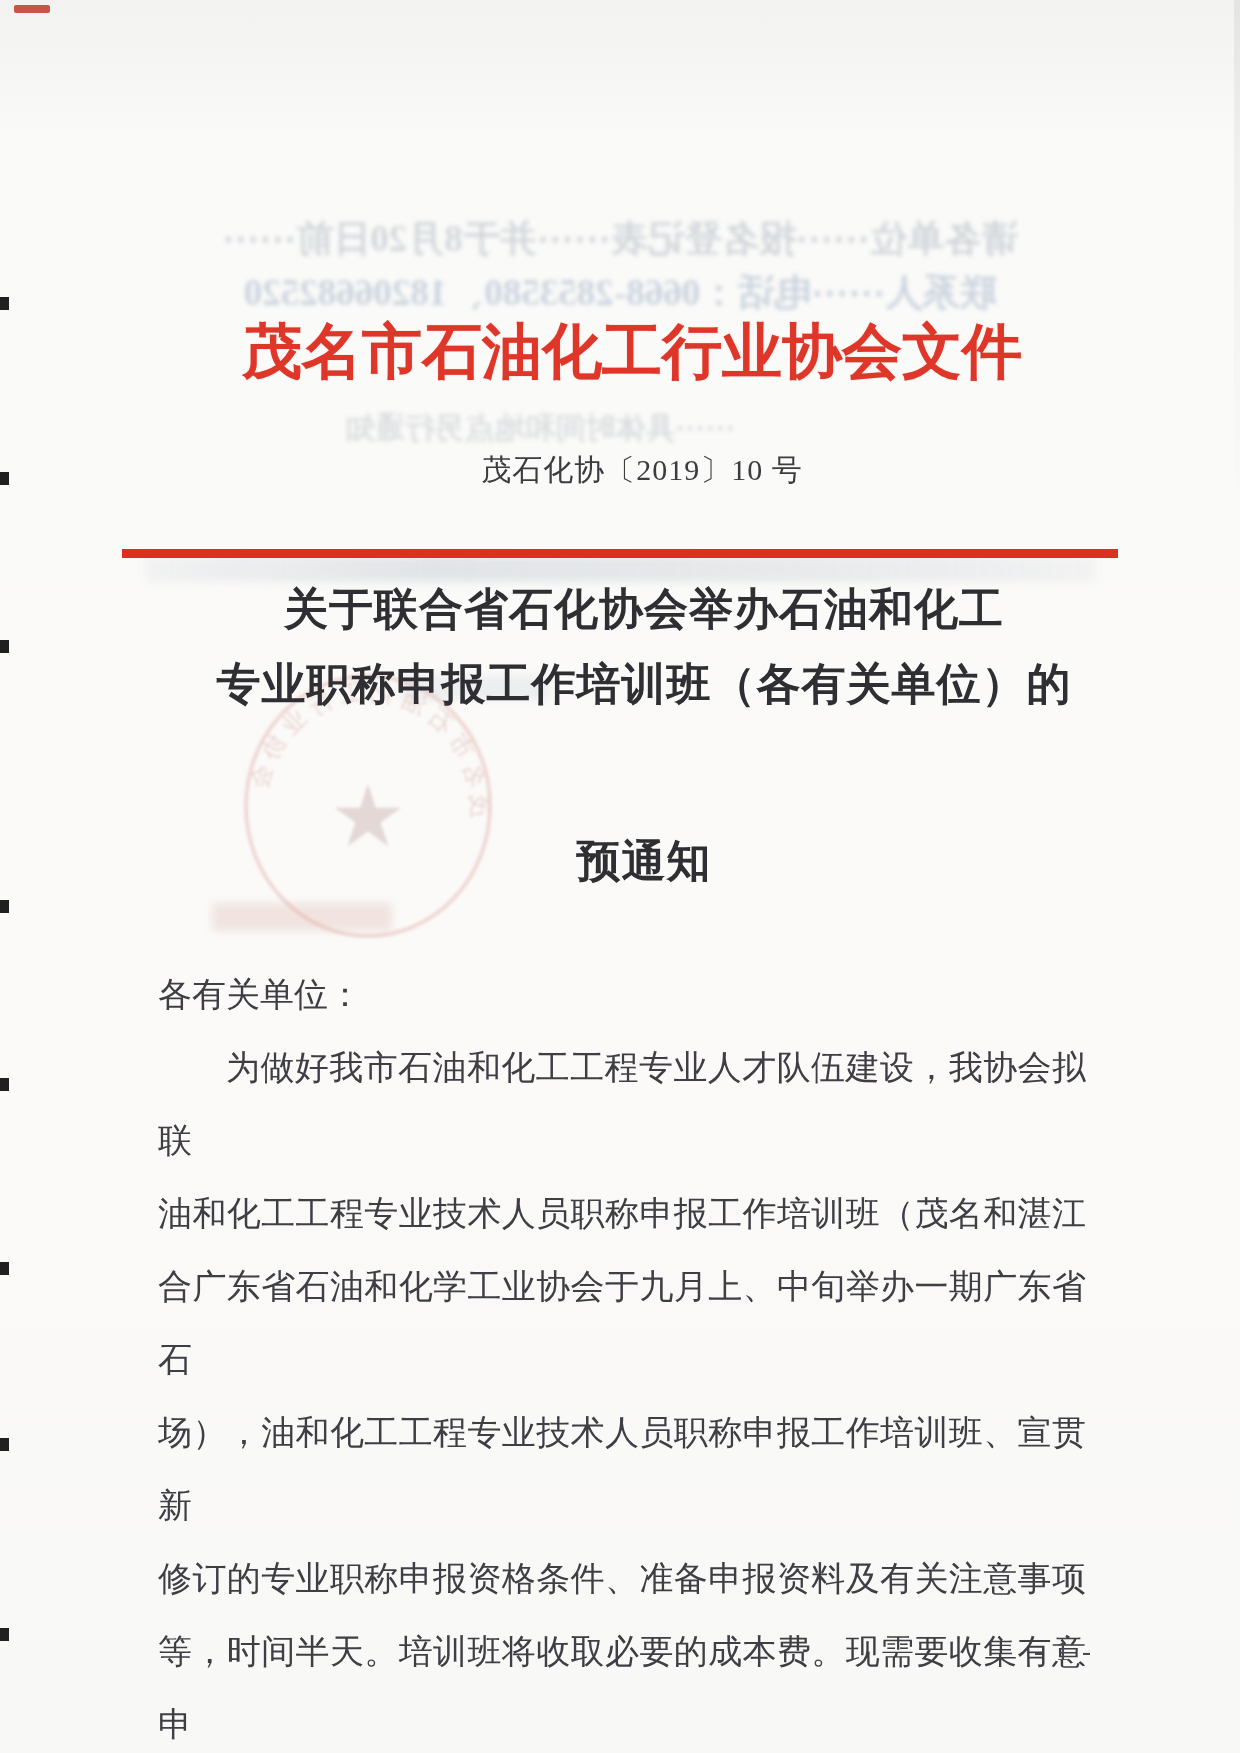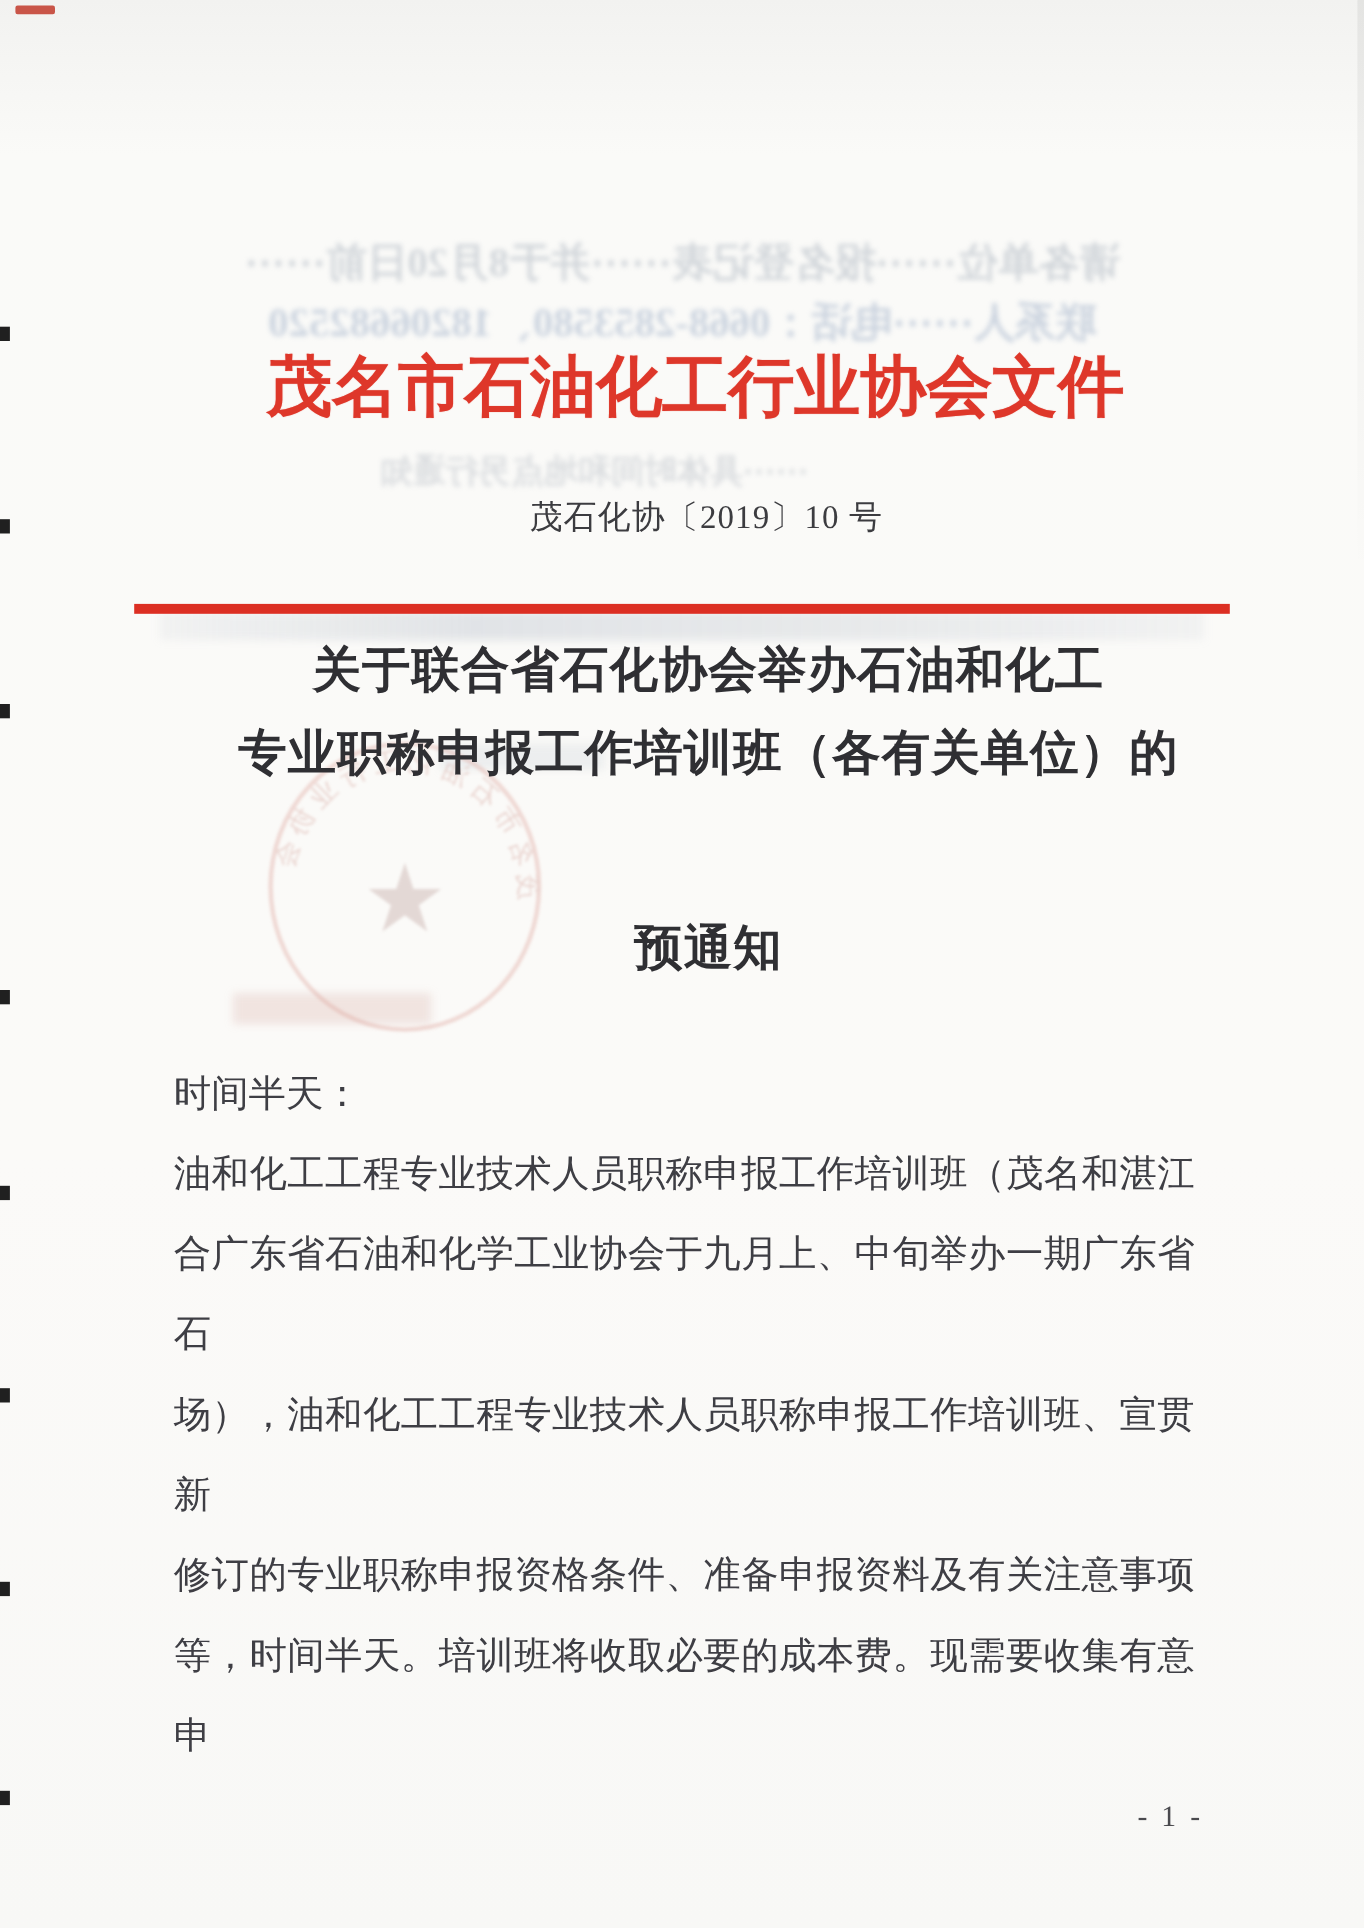--- a/index.html
+++ b/index.html
@@ -119,21 +119,22 @@
 
   <h1 class="org-title">茂名市石油化工行业协会文件</h1>
   <div class="doc-number">茂石化协〔2019〕10 号</div>
   <div class="red-rule"></div>
 
   <div class="doc-title t1">关于联合省石化协会举办石油和化工</div>
   <div class="doc-title t2">专业职称申报工作培训班（各有关单位）的</div>
   <div class="doc-title t3">预通知</div>
 
   <section class="body-block">
-    <div class="salutation">时间半天：</div>
+    <div class="salutation">各有关单位：</div>
+    <p class="line indent">为做好我市石油和化工工程专业人才队伍建设，我协会拟联</p>
     <p class="line">油和化工工程专业技术人员职称申报工作培训班（茂名和湛江</p>
     <p class="line">合广东省石油和化学工业协会于九月上、中旬举办一期广东省石</p>
     <p class="line">场），油和化工工程专业技术人员职称申报工作培训班、宣贯新</p>
     <p class="line">修订的专业职称申报资格条件、准备申报资料及有关注意事项</p>
     <p class="line">等，时间半天。培训班将收取必要的成本费。现需要收集有意申</p>
 
   </section>
 
   <div class="page-number">- 1 -</div>
 

